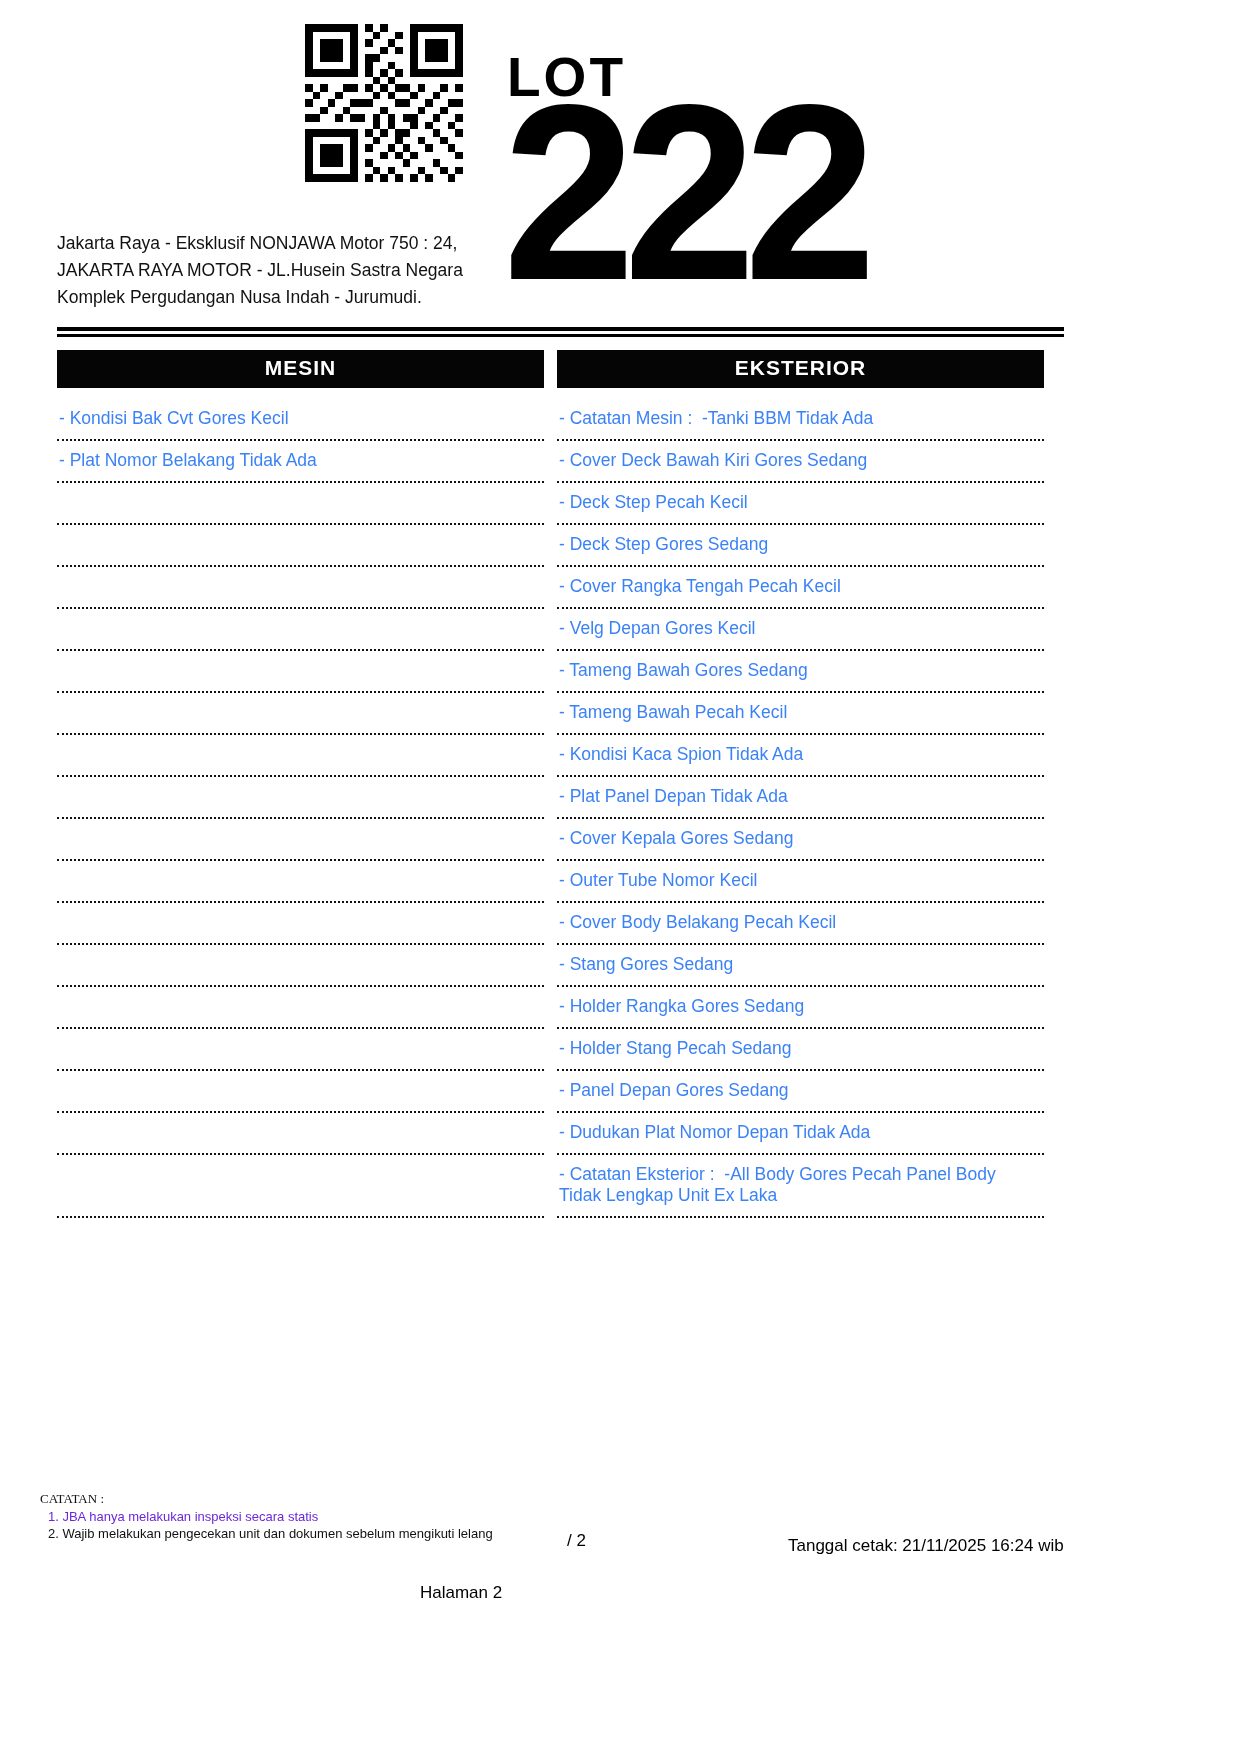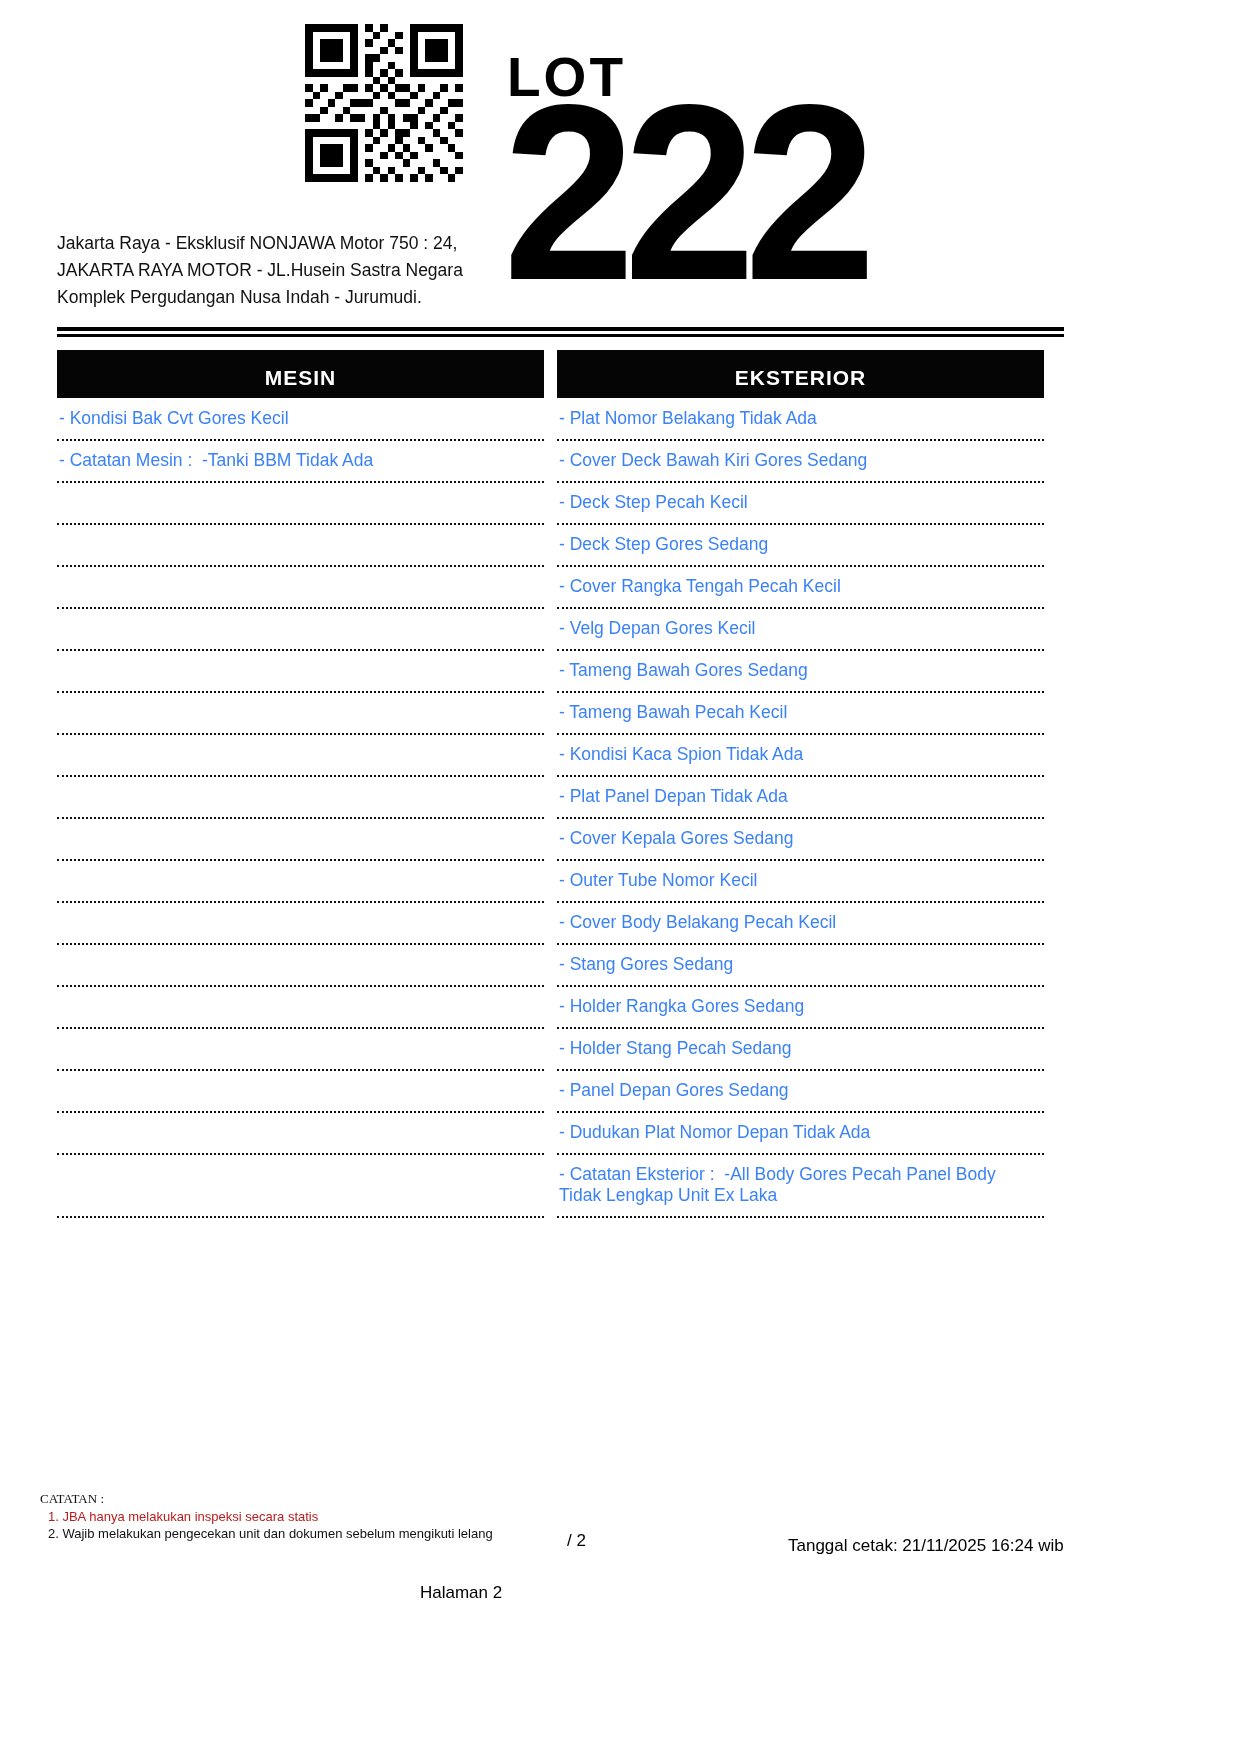--- a/index.html
+++ b/index.html
@@ -33,37 +33,37 @@
     border-top:4px solid #000; border-bottom:3px solid #000;
   }
 
   
   .headers {
     position:absolute; left:57px; top:350px; width:987px;
     display:grid; grid-template-columns:487px 487px; column-gap:13px;
   }
   .colhead {
     background:#050505; color:#fff; font-weight:bold; font-size:21px;
-    text-align:center; padding:16px 0 8px; letter-spacing:1px;
+    text-align:center; padding:6px 0 8px; letter-spacing:1px;
   }
 
   
   .grid {
     position:absolute; left:57px; top:399px; width:987px;
     display:grid; grid-template-columns:487px 487px; column-gap:13px;
   }
   .cell {
     border-bottom:2px dotted #111;
     padding:9px 4px 10px 2px; min-height:41px;
     font-size:17.5px; line-height:21px; white-space:pre-wrap; color:#3b82f6;
   }
 
   
   .notes-title { position:absolute; left:40px; top:1491px; font-size:13px; color:#111;font-family:Liberation Serif, serif; }
-  .note-1 { position:absolute; left:48px; top:1509px; font-size:13px; color:#b91c1c; }
+  .note-1 { position:absolute; left:48px; top:1509px; font-size:13px; color:#6d28d9; }
   .note-2 { position:absolute; left:48px; top:1526px; font-size:13px; color:#111; }
   .page-label { position:absolute; left:420px; top:1583px; font-size:17px; }
   .page-total { position:absolute; left:567px; top:1531px; font-size:17px; }
   .print-date { position:absolute; left:788px; top:1536px; font-size:17px; }
 </style>
 </head>
 <body>
 
 <div class="qr">
   <svg viewBox="0 0 21 21" xmlns="http://www.w3.org/2000/svg" aria-hidden="true">
@@ -86,22 +86,22 @@
 
 <div class="double-rule"></div>
 
 <div class="headers">
   <div class="colhead">MESIN</div>
   <div class="colhead">EKSTERIOR</div>
 </div>
 
 <div class="grid">
   <div class="cell">- Kondisi Bak Cvt Gores Kecil</div>
+  <div class="cell">- Catatan Mesin :  -Tanki BBM Tidak Ada</div>
   <div class="cell">- Plat Nomor Belakang Tidak Ada</div>
-  <div class="cell">- Catatan Mesin :  -Tanki BBM Tidak Ada</div>
   <div class="cell">- Cover Deck Bawah Kiri Gores Sedang</div>
   <div class="cell"></div>
   <div class="cell">- Deck Step Pecah Kecil</div>
   <div class="cell"></div>
   <div class="cell">- Deck Step Gores Sedang</div>
   <div class="cell"></div>
   <div class="cell">- Cover Rangka Tengah Pecah Kecil</div>
   <div class="cell"></div>
   <div class="cell">- Velg Depan Gores Kecil</div>
   <div class="cell"></div>

